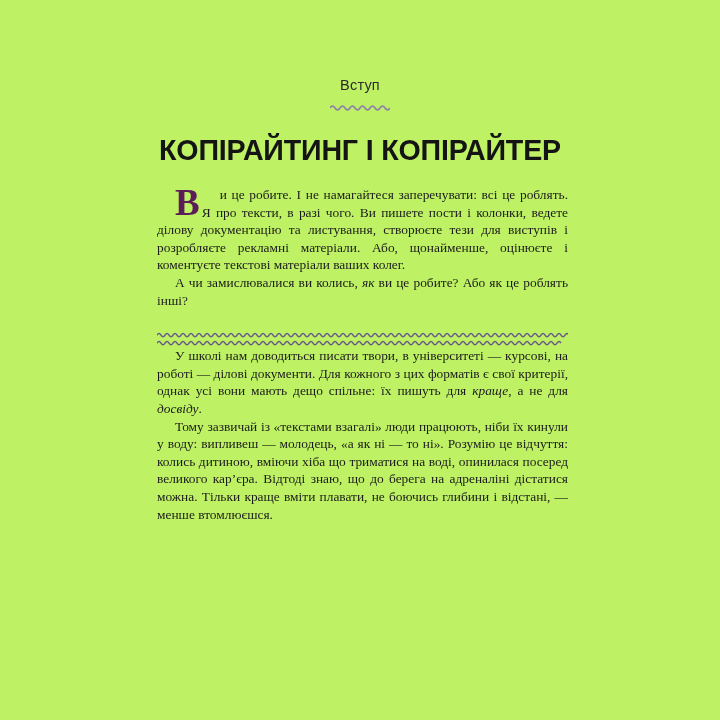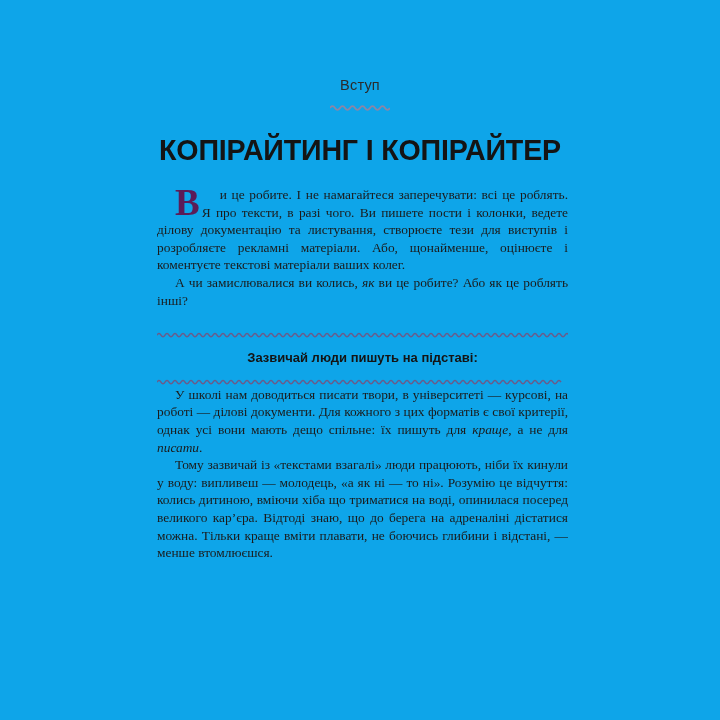--- a/index.html
+++ b/index.html
@@ -12,21 +12,21 @@
     height: 720px;
     overflow: hidden;
     font-family: "Liberation Serif", "DejaVu Serif", serif;
     color: #1a1a1a;
   }
 
   .page {
     position: relative;
     width: 720px;
     height: 720px;
-    background: #0ea5e9;
+    background: #bef264;
     box-sizing: border-box;
   }
 
   
   .chapter-label {
     text-align: center;
     font-family: "Liberation Sans", "DejaVu Sans", sans-serif;
     font-size: 14.5px;
     font-weight: 400;
     color: #2b2b2b;
@@ -172,30 +172,29 @@
     <p class="body gap-before">
       <span>А чи замислювалися ви колись, </span><em>як</em><span> ви це робите? Або як це роблять інші?</span>
     </p>
 
     <div class="callout">
 
       <svg class="wave-rule" viewBox="0 0 411 8" preserveAspectRatio="none">
         <path d="M0,4.2 q2,-3.2 4,0 t4,0 t4,0 t4,0 t4,0 t4,0 t4,0 t4,0 t4,0 t4,0 t4,0 t4,0 t4,0 t4,0 t4,0 t4,0 t4,0 t4,0 t4,0 t4,0 t4,0 t4,0 t4,0 t4,0 t4,0 t4,0 t4,0 t4,0 t4,0 t4,0 t4,0 t4,0 t4,0 t4,0 t4,0 t4,0 t4,0 t4,0 t4,0 t4,0 t4,0 t4,0 t4,0 t4,0 t4,0 t4,0 t4,0 t4,0 t4,0 t4,0 t4,0 t4,0 t4,0 t4,0 t4,0 t4,0 t4,0 t4,0 t4,0 t4,0 t4,0 t4,0 t4,0 t4,0 t4,0 t4,0 t4,0 t4,0 t4,0 t4,0 t4,0 t4,0 t4,0 t4,0 t4,0 t4,0 t4,0 t4,0 t4,0 t4,0 t4,0 t4,0 t4,0 t4,0 t4,0 t4,0 t4,0 t4,0 t4,0 t4,0 t4,0 t4,0 t4,0 t4,0 t4,0 t4,0 t4,0 t4,0 t4,0 t4,0 t4,0 t4,0 t4,0" fill="none" stroke="#6b5b8a" stroke-width="1.5"></path>
       </svg>
 
-      <div class="callout-heading">Зазвичай люди пишуть на підставі:</div>
 
 
       <svg class="wave-rule" viewBox="0 0 411 8" preserveAspectRatio="none">
         <path d="M0,4.2 q2,-3.2 4,0 t4,0 t4,0 t4,0 t4,0 t4,0 t4,0 t4,0 t4,0 t4,0 t4,0 t4,0 t4,0 t4,0 t4,0 t4,0 t4,0 t4,0 t4,0 t4,0 t4,0 t4,0 t4,0 t4,0 t4,0 t4,0 t4,0 t4,0 t4,0 t4,0 t4,0 t4,0 t4,0 t4,0 t4,0 t4,0 t4,0 t4,0 t4,0 t4,0 t4,0 t4,0 t4,0 t4,0 t4,0 t4,0 t4,0 t4,0 t4,0 t4,0 t4,0 t4,0 t4,0 t4,0 t4,0 t4,0 t4,0 t4,0 t4,0 t4,0 t4,0 t4,0 t4,0 t4,0 t4,0 t4,0 t4,0 t4,0 t4,0 t4,0 t4,0 t4,0 t4,0 t4,0 t4,0 t4,0 t4,0 t4,0 t4,0 t4,0 t4,0 t4,0 t4,0 t4,0 t4,0 t4,0 t4,0 t4,0 t4,0 t4,0 t4,0 t4,0 t4,0 t4,0 t4,0 t4,0 t4,0 t4,0 t4,0 t4,0 t4,0" fill="none" stroke="#6b5b8a" stroke-width="1.5"></path>
       </svg>
     </div>
 
     <p class="body after-callout">
-      <span>У школі нам доводиться писати твори, в університеті — курсові, на роботі — ділові документи. Для кожного з цих форматів є свої критерії, однак усі вони мають дещо спільне: їх пишуть для </span><em>краще</em><span>, а не для </span><em>писати</em><span>.</span>
+      <span>У школі нам доводиться писати твори, в університеті — курсові, на роботі — ділові документи. Для кожного з цих форматів є свої критерії, однак усі вони мають дещо спільне: їх пишуть для </span><em>краще</em><span>, а не для </span><em>досвіду</em><span>.</span>
     </p>
 
     <p class="body gap-before">
       <span>Тому зазвичай із «текстами взагалі» люди працюють, ніби їх кинули у воду: випливеш — молодець, «а як ні — то ні». Розумію це відчуття: колись дитиною, вміючи хіба що триматися на воді, опинилася посеред великого кар’єра. Відтоді знаю, що до берега на адреналіні дістатися можна. Тільки краще вміти плавати, не боючись глибини і відстані, — менше втомлюєшся.</span>
     </p>
 
   </div>
 </div>
 
 </body></html>

